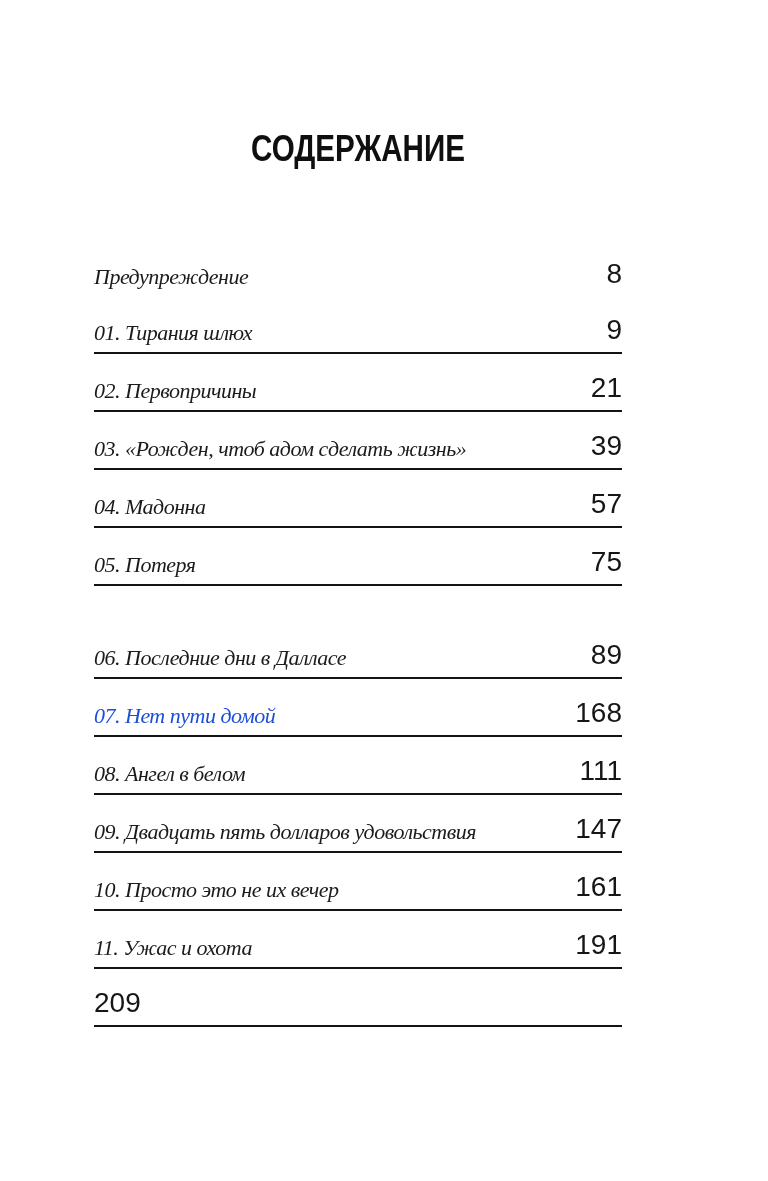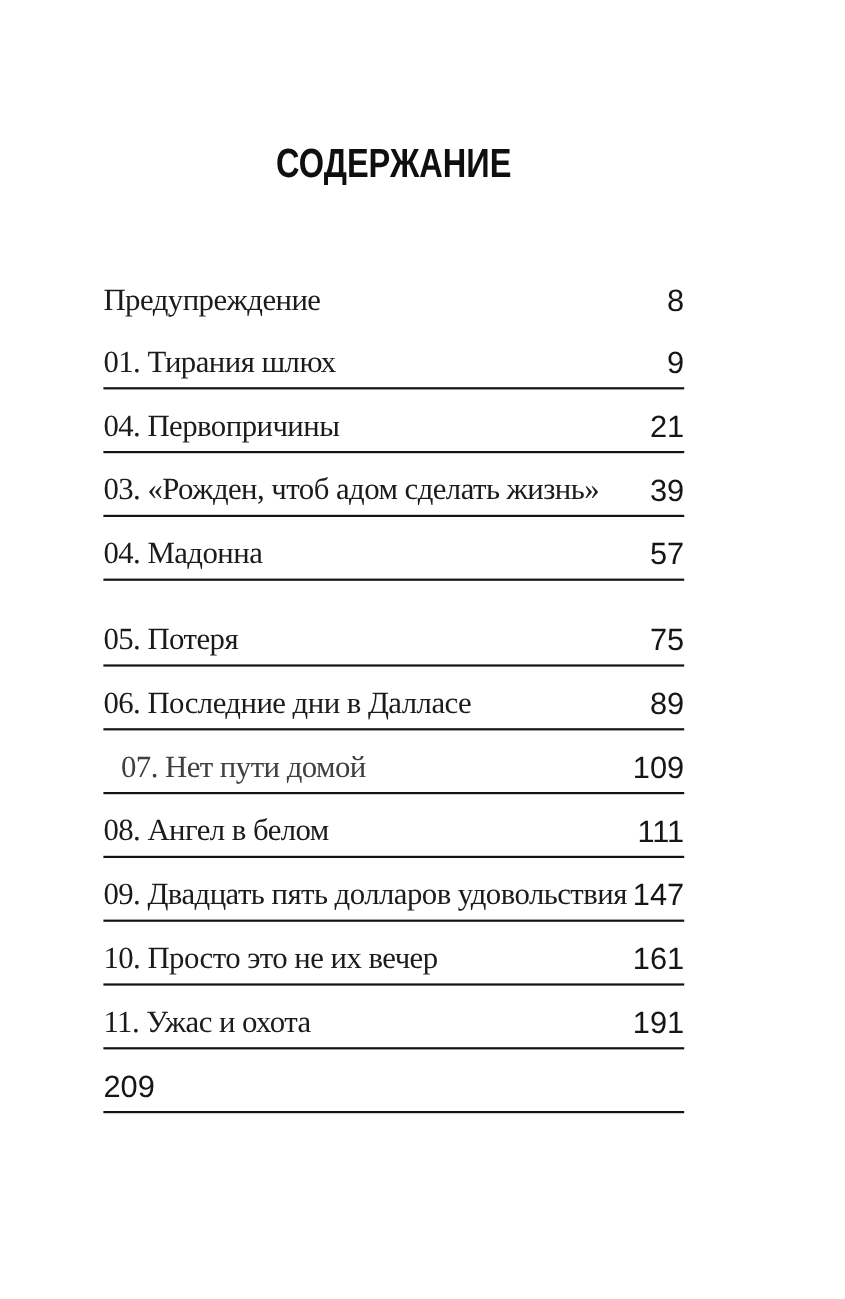--- a/index.html
+++ b/index.html
@@ -44,25 +44,26 @@
     padding-bottom: 8px;
     box-sizing: content-box;
     border-bottom: 2.5px solid #131313;
   }
   .toc-row.no-rule {
     border-bottom: none;
     height: 50.5px;
   }
   .toc-label {
     font-family: "Liberation Serif", "DejaVu Serif", serif;
-    font-size: 28px;
+    font-size: 22px;
     line-height: 1;
     letter-spacing: -0.5px;
     color: #1b1b1b;
     white-space: nowrap;
+    font-style: italic;
   }
   .toc-page {
     font-family: "Liberation Sans", "DejaVu Sans", sans-serif;
     font-weight: 400;
     font-size: 28px;
     line-height: 1;
     color: #161616;
     white-space: nowrap;
   }
 </style>
@@ -76,47 +77,47 @@
     <span class="toc-label" style="color: rgb(27, 27, 27);">Предупреждение</span>
     <span class="toc-page" style="color: rgb(22, 22, 22);">8</span>
   </div>
 
   <div class="toc-row" style="border-bottom-color: rgb(19, 19, 19); gap: 40px;">
     <span class="toc-label" style="color: rgb(27, 27, 27);">01. Тирания шлюх</span>
     <span class="toc-page" style="color: rgb(22, 22, 22);">9</span>
   </div>
 
   <div class="toc-row" style="border-bottom-color: rgb(19, 19, 19);">
-    <span class="toc-label" style="color: rgb(27, 27, 27);">04. Первопричины</span>
+    <span class="toc-label" style="color: rgb(27, 27, 27);">02. Первопричины</span>
     <span class="toc-page" style="color: rgb(22, 22, 22);">21</span>
   </div>
 
   <div class="toc-row" style="border-bottom-color: rgb(19, 19, 19);">
     <span class="toc-label" style="color: rgb(27, 27, 27);">03. «Рожден, чтоб адом сделать жизнь»</span>
     <span class="toc-page" style="color: rgb(22, 22, 22);">39</span>
   </div>
 
   <div class="toc-row" style="border-bottom-color: rgb(19, 19, 19);">
     <span class="toc-label" style="color: rgb(27, 27, 27);">04. Мадонна</span>
     <span class="toc-page" style="color: rgb(22, 22, 22);">57</span>
   </div>
 
-  <div class="toc-row" style="border-bottom-color: rgb(19, 19, 19); margin-top: 20px;">
+  <div class="toc-row" style="border-bottom-color: rgb(19, 19, 19);">
     <span class="toc-label" style="color: rgb(27, 27, 27);">05. Потеря</span>
     <span class="toc-page" style="color: rgb(22, 22, 22);">75</span>
   </div>
 
-  <div class="toc-row" style="border-bottom-color: rgb(19, 19, 19);">
+  <div class="toc-row" style="border-bottom-color: rgb(19, 19, 19); margin-top: 35px;">
     <span class="toc-label" style="color: rgb(27, 27, 27);">06. Последние дни в Далласе</span>
     <span class="toc-page" style="color: rgb(22, 22, 22);">89</span>
   </div>
 
   <div class="toc-row" style="border-bottom-color: rgb(19, 19, 19);">
-    <span class="toc-label" style="color: #404040; margin-left: 16px;">07. Нет пути домой</span>
-    <span class="toc-page" style="color: rgb(22, 22, 22);">109</span>
+    <span class="toc-label" style="color: #1d4ed8;">07. Нет пути домой</span>
+    <span class="toc-page" style="color: rgb(22, 22, 22);">168</span>
   </div>
 
   <div class="toc-row" style="border-bottom-color: rgb(19, 19, 19);">
     <span class="toc-label" style="color: rgb(27, 27, 27);">08. Ангел в белом</span>
     <span class="toc-page" style="color: rgb(22, 22, 22);">111</span>
   </div>
 
   <div class="toc-row" style="border-bottom-color: rgb(19, 19, 19);">
     <span class="toc-label" style="color: rgb(27, 27, 27);">09. Двадцать пять долларов удовольствия</span>
     <span class="toc-page" style="color: rgb(22, 22, 22);">147</span>

